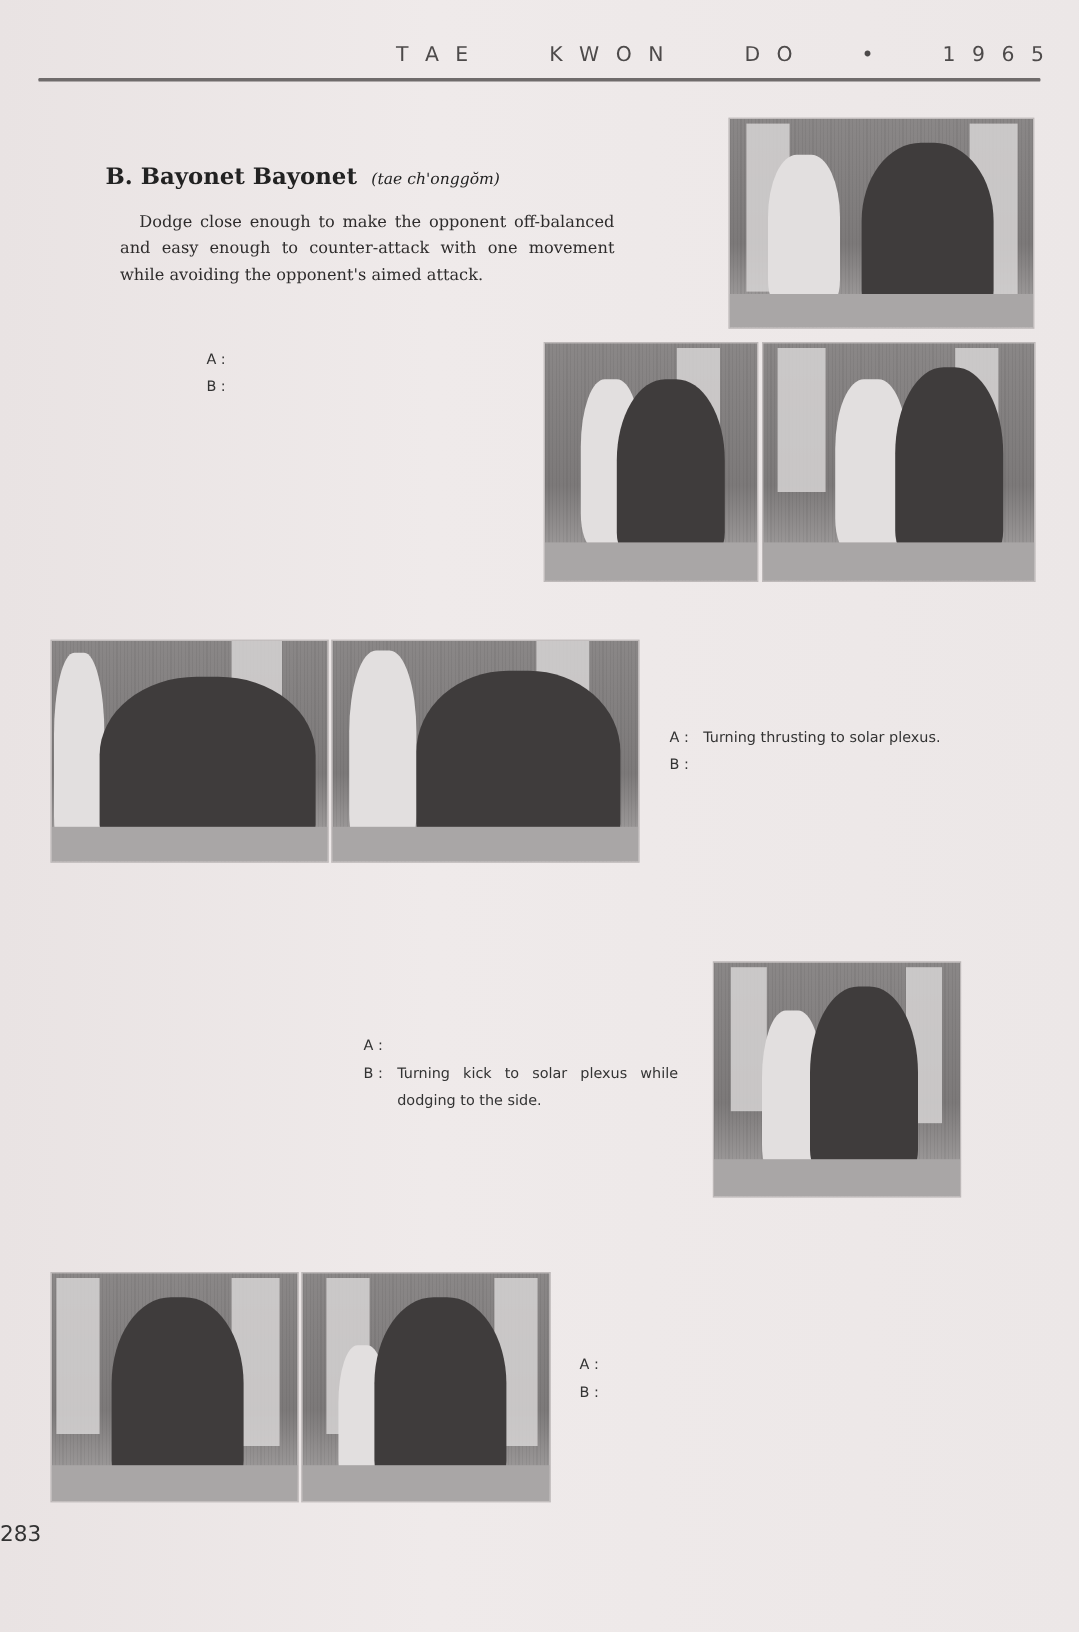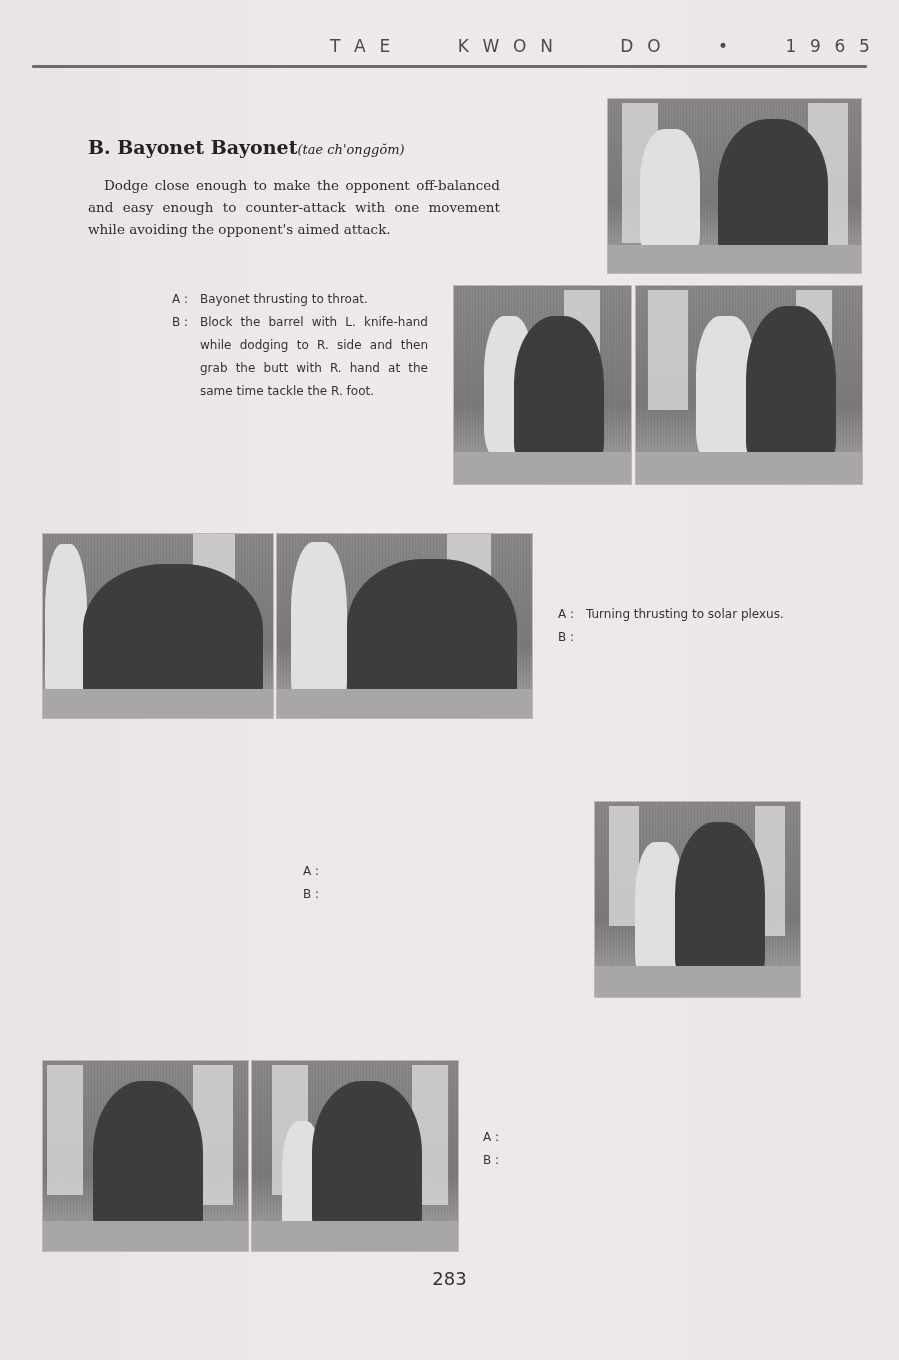--- a/index.html
+++ b/index.html
@@ -22,24 +22,24 @@
   .running-head span { display: inline-block; }
   .head-rule {
     position: absolute; left: 32px; top: 65px; width: 835px; height: 3px;
     background: #6f6b6b; border-radius: 1px;
   }
   .section-title {
     position: absolute; left: 88px; top: 136px; font-size: 19px; font-weight: bold;
     color: #222;
   }
   .section-title .romanized {
-    font-style: italic; font-weight: normal; font-size: 13px; margin-left: 0;
+    font-style: italic; font-weight: normal; font-size: 13px; margin-left: 12px;
   }
   .intro {
-    position: absolute; left: 88px; top: 174px; width: 412px;
+    position: absolute; left: 100px; top: 174px; width: 412px;
     font-size: 13.5px; line-height: 22px; text-align: justify; color: #2e2c2c;
   }
   .intro p { margin: 0; text-indent: 16px; text-align-last: left; }
   .caption {
     position: absolute; font-family: "DejaVu Sans", sans-serif; font-size: 12px;
     line-height: 23px; color: #333;
   }
   .caption .row { display: flex; }
   .caption .key { width: 28px; flex: none; }
   .caption .txt { flex: 1; text-align: justify; text-align-last: left; }
@@ -57,21 +57,21 @@
     position: absolute; background: #e2dfdf; border-radius: 40% 40% 20% 20%;
   }
   .photo .figure-dark {
     position: absolute; background: #3f3c3c; border-radius: 45% 45% 15% 15%;
   }
   .photo .floor {
     position: absolute; left: 0; right: 0; bottom: 0; height: 16%;
     background: #a9a6a6;
   }
   .page-number {
-    position: absolute; left: 0; width: 899px; top: 1268px; text-align: center;
+    position: absolute; left: 0; width: 899px; top: 1268px; 
     font-family: "DejaVu Sans", sans-serif; font-size: 18px; color: #333;
   }
 </style>
 </head>
 <body>
 
 <div class="page-tint"></div>
 
 <div class="running-head">
   <span>T</span>
@@ -107,25 +107,23 @@
   <div class="scroll" style="left:14px; top:4px; width:36px; height:140px;"></div>
   <div class="scroll" style="left:200px; top:4px; width:40px; height:150px;"></div>
   <div class="figure-light" style="left:32px; top:30px; width:60px; height:130px;"></div>
   <div class="figure-dark" style="left:110px; top:20px; width:110px; height:145px;"></div>
   <div class="floor"></div>
 </div>
 
 <div class="caption" style="left:172px; top:288px; width:256px;">
   <div class="row">
     <span class="key">A :</span>
-    <span class="txt">Bayonet thrusting to throat.</span>
-  </div>
-  <div class="row">
-    <span class="key">B :</span>
-    <span class="txt">Block the barrel with L. knife-hand while dodging to R. side and then grab the butt with R. hand at the same time tackle the R. foot.</span>
+  </div>
+  <div class="row">
+    <span class="key">B :</span>
   </div>
 </div>
 
 <div class="photo" style="left:453px; top:285px; width:177px; height:198px;">
   <div class="scroll" style="left:110px; top:4px; width:36px; height:160px;"></div>
   <div class="figure-light" style="left:30px; top:30px; width:50px; height:140px;"></div>
   <div class="figure-dark" style="left:60px; top:30px; width:90px; height:150px;"></div>
   <div class="floor"></div>
 </div>
 <div class="photo" style="left:635px; top:285px; width:226px; height:198px;">
@@ -158,20 +156,21 @@
     <span class="key">B :</span>
   </div>
 </div>
 
 <div class="caption" style="left:303px; top:860px; width:262px;">
   <div class="row">
     <span class="key">A :</span>
   </div>
   <div class="row">
     <span class="key">B :</span>
+    <span class="txt">Turning kick to solar plexus while dodging to the side.</span>
   </div>
 </div>
 
 <div class="photo" style="left:594px; top:801px; width:205px; height:195px;">
   <div class="scroll" style="left:14px; top:4px; width:30px; height:120px;"></div>
   <div class="scroll" style="left:160px; top:4px; width:30px; height:130px;"></div>
   <div class="figure-light" style="left:40px; top:40px; width:50px; height:140px;"></div>
   <div class="figure-dark" style="left:80px; top:20px; width:90px; height:160px;"></div>
   <div class="floor"></div>
 </div>

